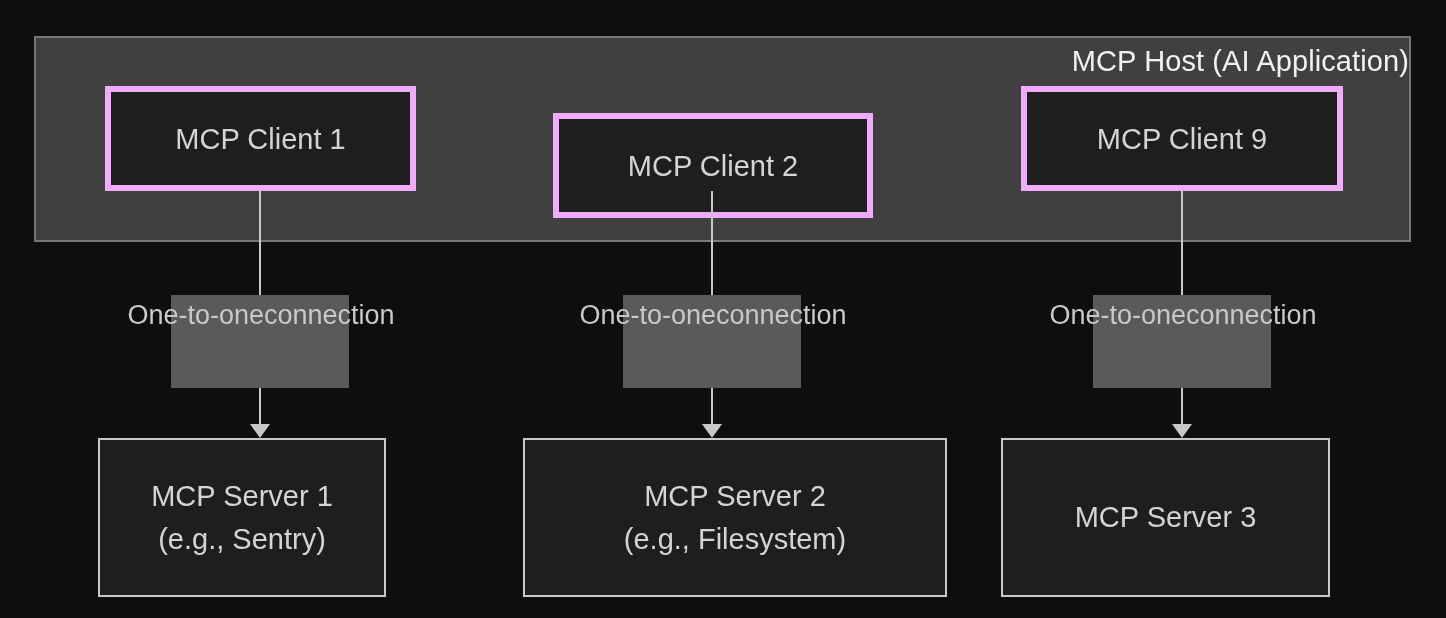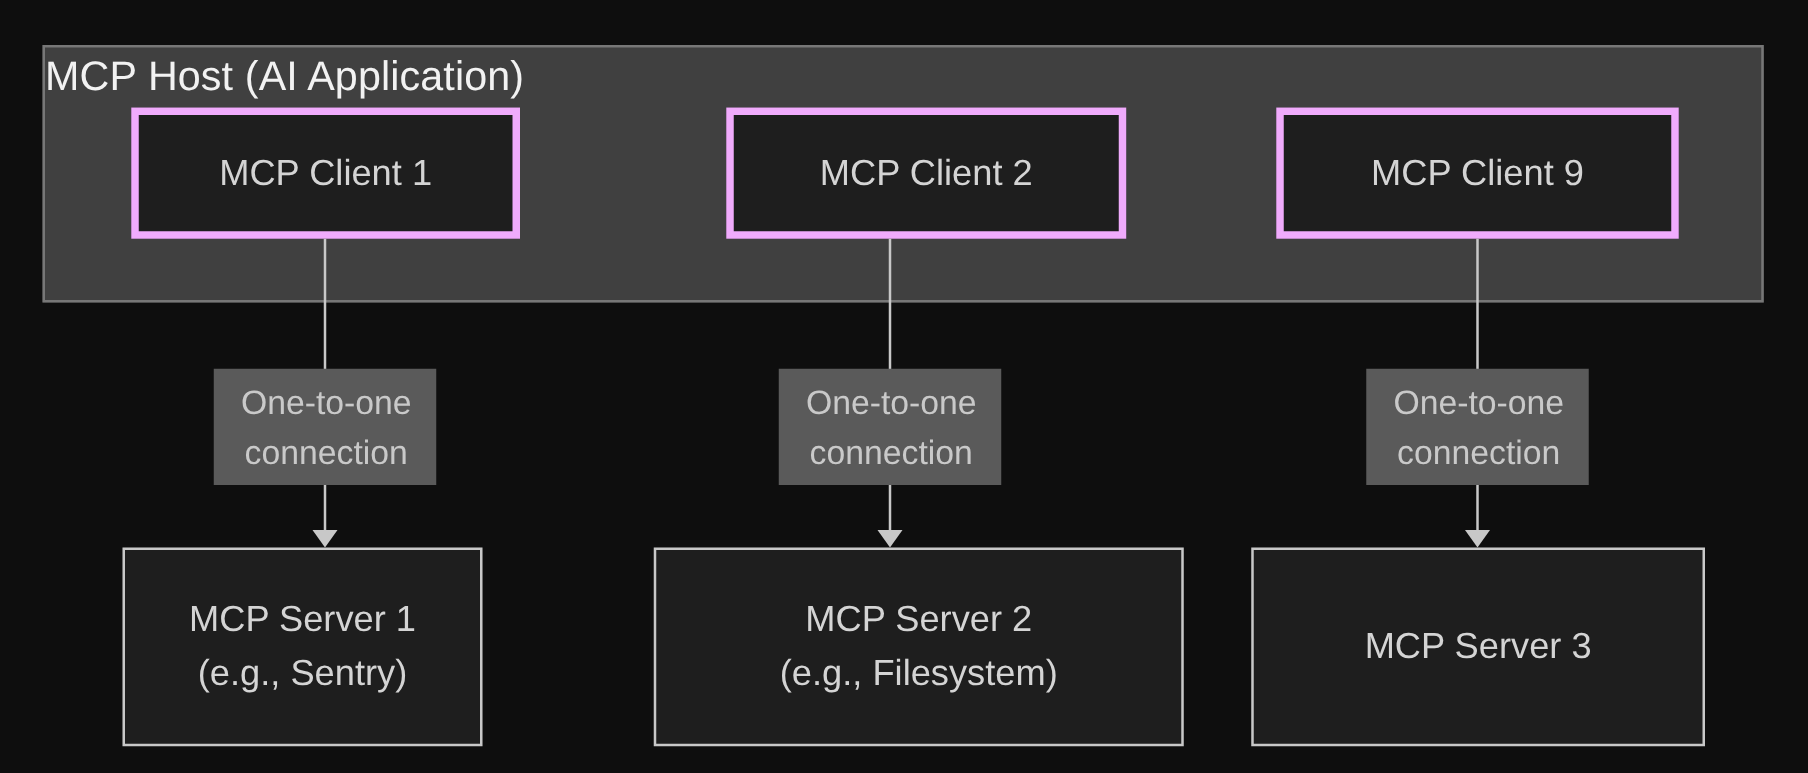--- a/index.html
+++ b/index.html
@@ -30,23 +30,23 @@
     height: 206px;
     box-sizing: border-box;
     background: #404040;
     border: 2px solid #777777;
   }
   .host-title {
     position: absolute;
     left: 0;
     top: 6px;
     width: 100%;
-    text-align: left;
+    text-align: right;
     color: #f2f2f2;
-    font-size: 33px;
+    font-size: 29px;
     line-height: 34px;
     letter-spacing: 0.1px;
     white-space: nowrap;
   }
 
   
   .client-box {
     position: absolute;
     top: 86px;
     height: 105px;
@@ -57,21 +57,21 @@
     align-items: center;
     justify-content: center;
   }
   .client-label {
     color: #d4d4d4;
     font-size: 29px;
     line-height: 34px;
     white-space: nowrap;
   }
   #client-1 { left: 105px; width: 311px; }
-  #client-2 { left: 581px; width: 320px; }
+  #client-2 { left: 553px; width: 320px; margin-top: 27px; }
   #client-3 { left: 1021px; width: 322px; }
 
   
   .connector-line {
     position: absolute;
     width: 2px;
     background: #c8c8c8;
     top: 191px;
     height: 241px;
   }
@@ -94,21 +94,21 @@
 
   
   .conn-label {
     position: absolute;
     top: 295px;
     width: 178px;
     height: 93px;
     box-sizing: border-box;
     background: #5a5a5a;
     display: flex;
-    flex-direction: column;
+    flex-direction: row;
     align-items: flex-start;
     justify-content: center;
     padding-left: 2px;
   }
   .conn-label span {
     display: block;
     width: 100%;
     text-align: center;
     color: #c9c9c9;
     font-size: 27px;
@@ -133,21 +133,21 @@
     justify-content: center;
   }
   .server-line {
     color: #d4d4d4;
     font-size: 29px;
     line-height: 43px;
     white-space: nowrap;
   }
   #server-1 { left: 98px; width: 288px; }
   #server-2 { left: 523px; width: 424px; }
-  #server-3 { left: 1001px; width: 363px; }
+  #server-3 { left: 1001px; width: 329px; }
 </style>
 </head>
 <body>
 
 <div id="canvas">
 
   <div class="host-box">
     <div class="host-title">MCP Host (AI Application)</div>
   </div>
 

